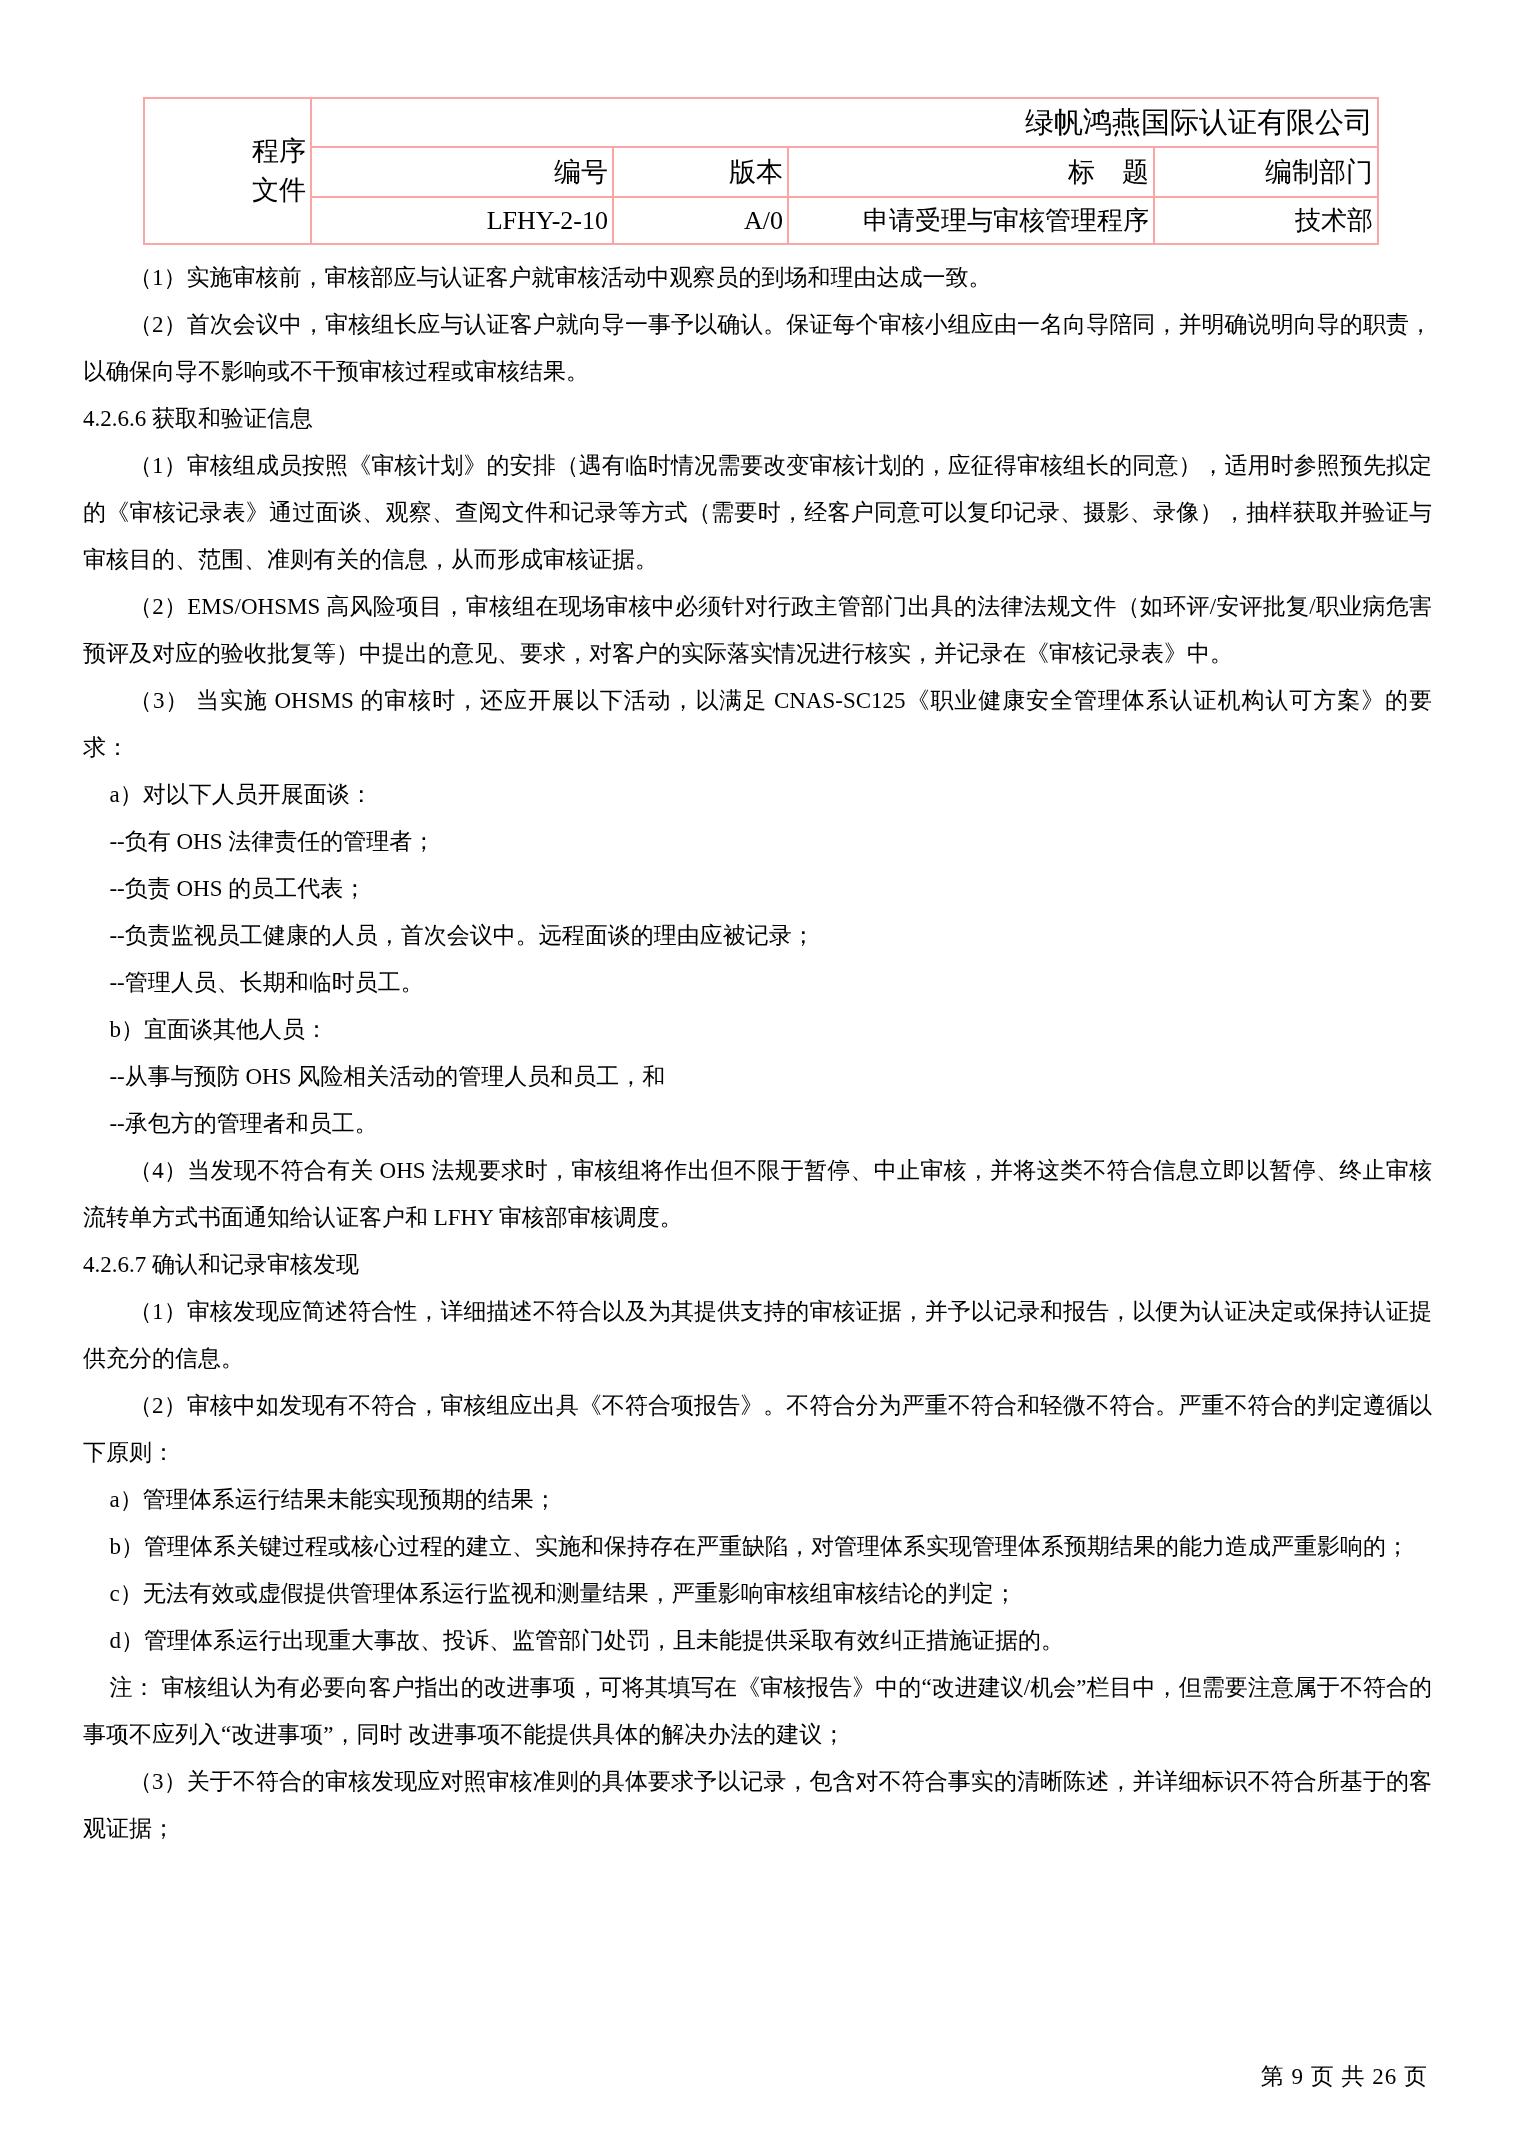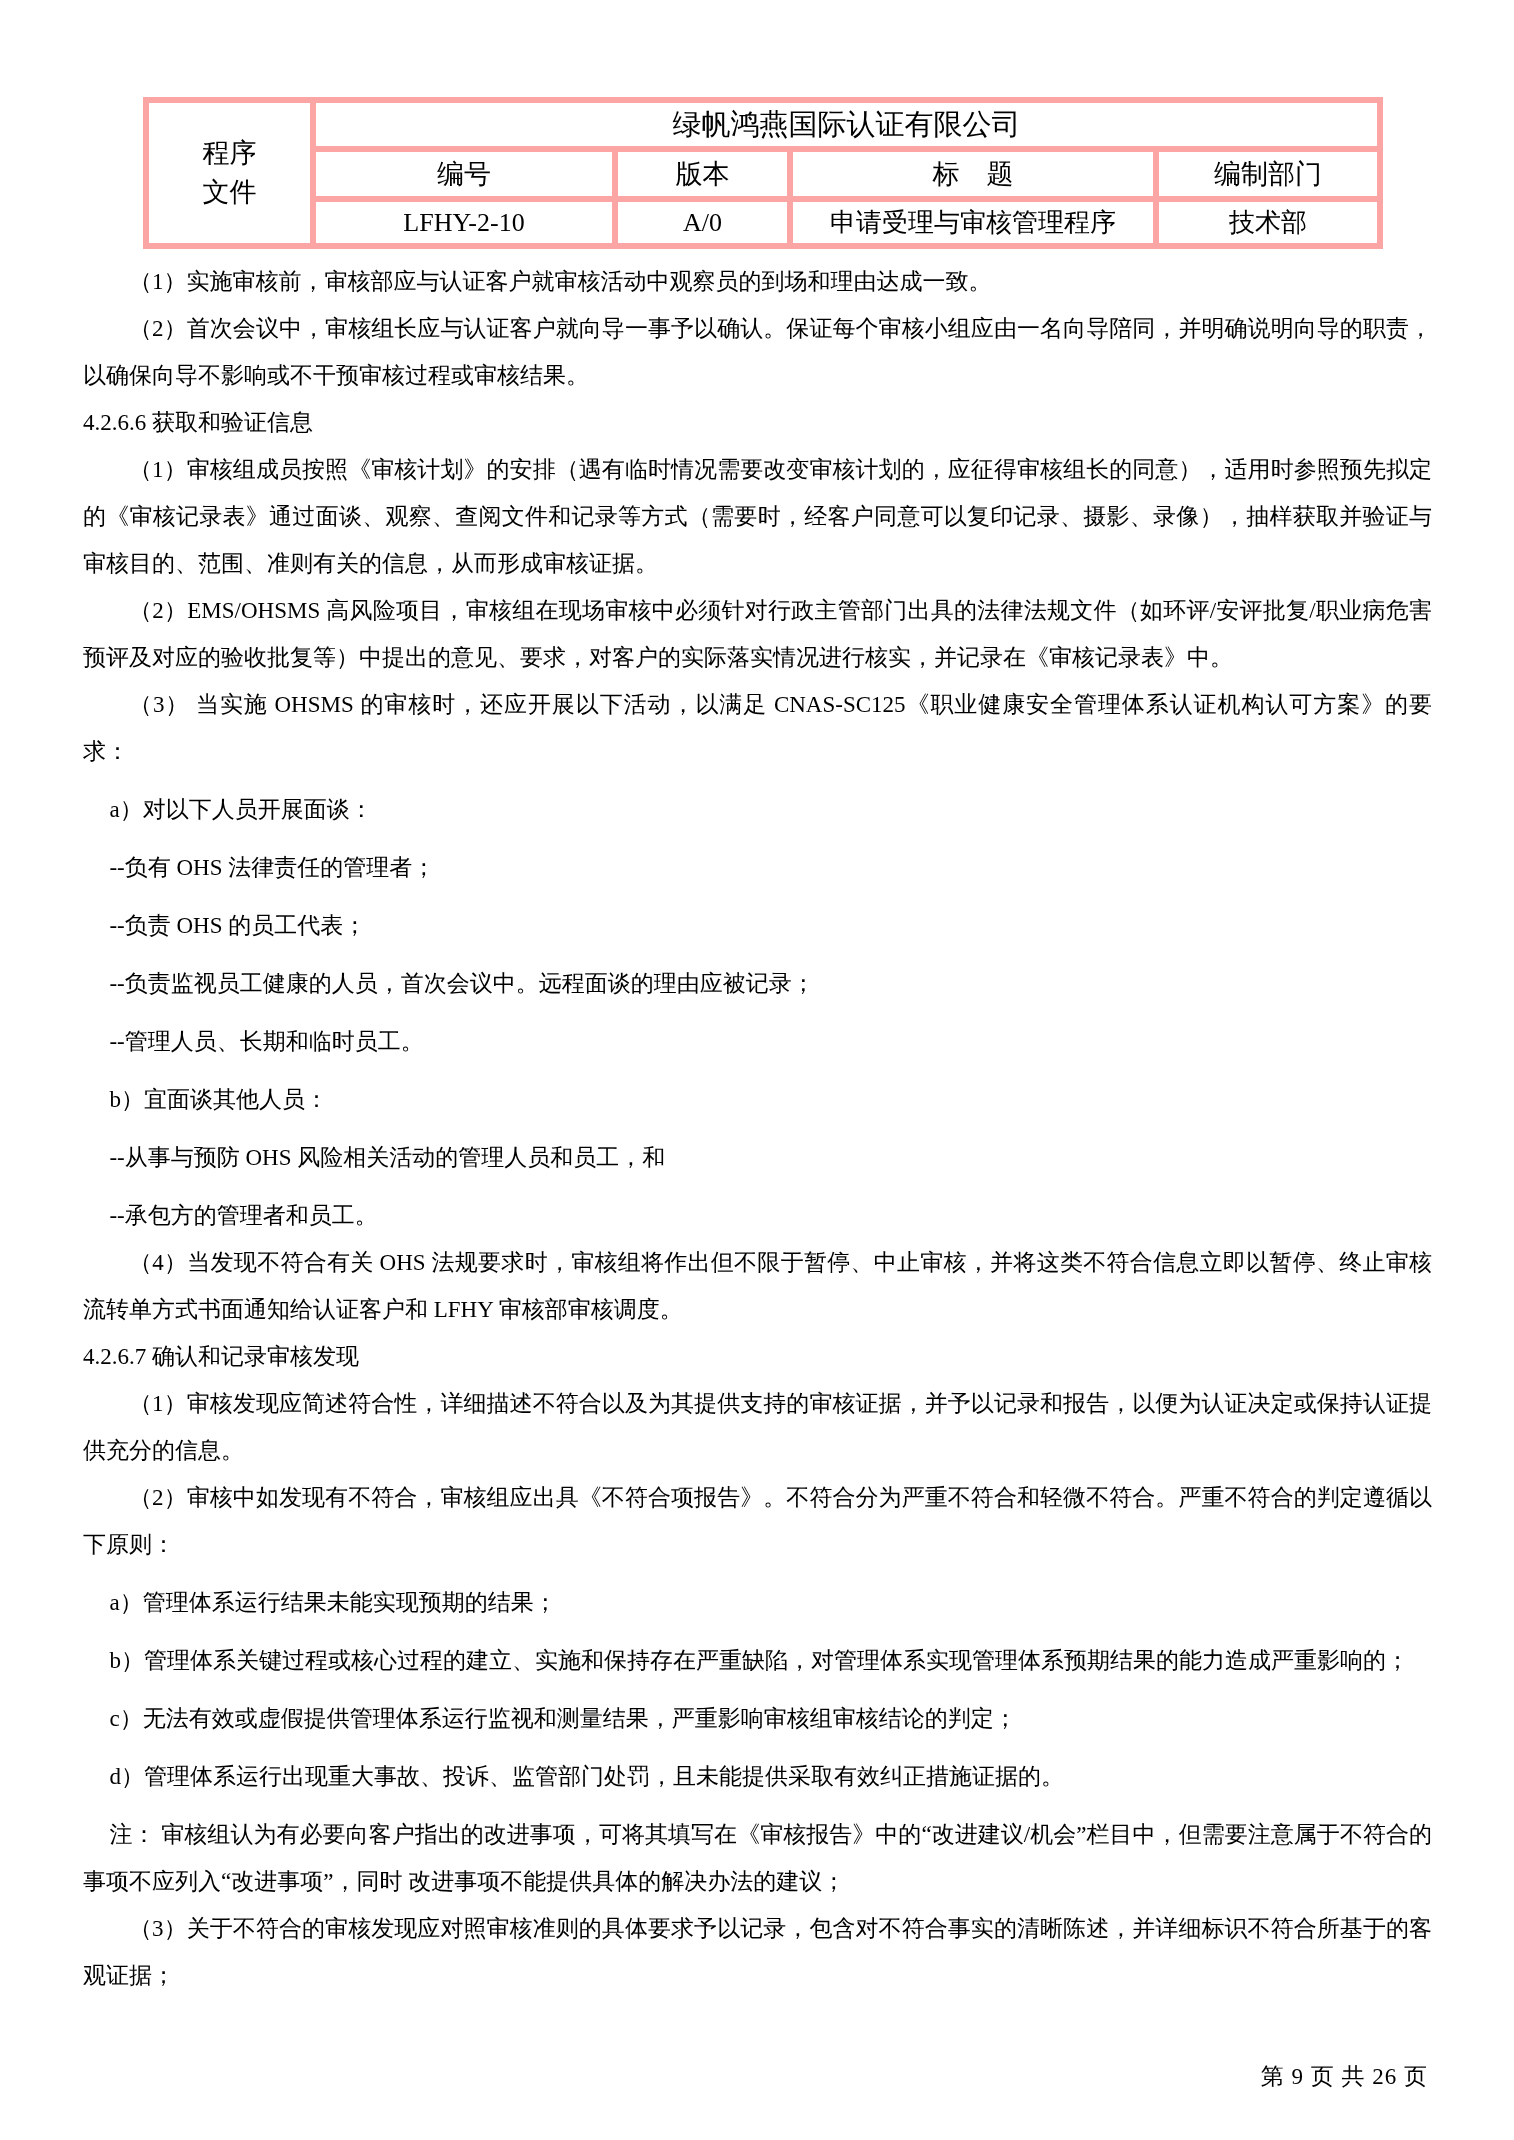--- a/index.html
+++ b/index.html
@@ -23,22 +23,22 @@
     padding: 97px 82px 0 83px;
   }
   
   table.header-table {
     border-collapse: collapse;
     table-layout: fixed;
     width: 1234px;
     margin-left: 60px;
   }
   table.header-table td {
-    border: 6px solid #fca5a5;
-    text-align: center;
+    border: 2px solid #fca5a5;
+    text-align: right;
     vertical-align: middle;
     padding: 0 4px;
     overflow: hidden;
   }
   td.doc-type-cell {
     font-size: 27px;
     line-height: 1.45;
   }
   .row-company { height: 49px; }
   .row-head    { height: 50px; }
@@ -52,21 +52,21 @@
     width: 1349px;
     font-size: 23px;
     line-height: 47px;
     text-align: justify;
   }
   .content p {
     margin: 0;
     padding: 0;
   }
   p.para    { text-indent: 2em; }
-  p.item    { text-indent: 1.15em; margin-top: 11px; }
+  p.item    { text-indent: 1.15em; }
   p.heading { text-indent: 0; }
   
   .footer {
     position: absolute;
     right: 86px;
     bottom: 48px;
     font-size: 23px;
     letter-spacing: 1px;
     margin-top: 32px;
   }

